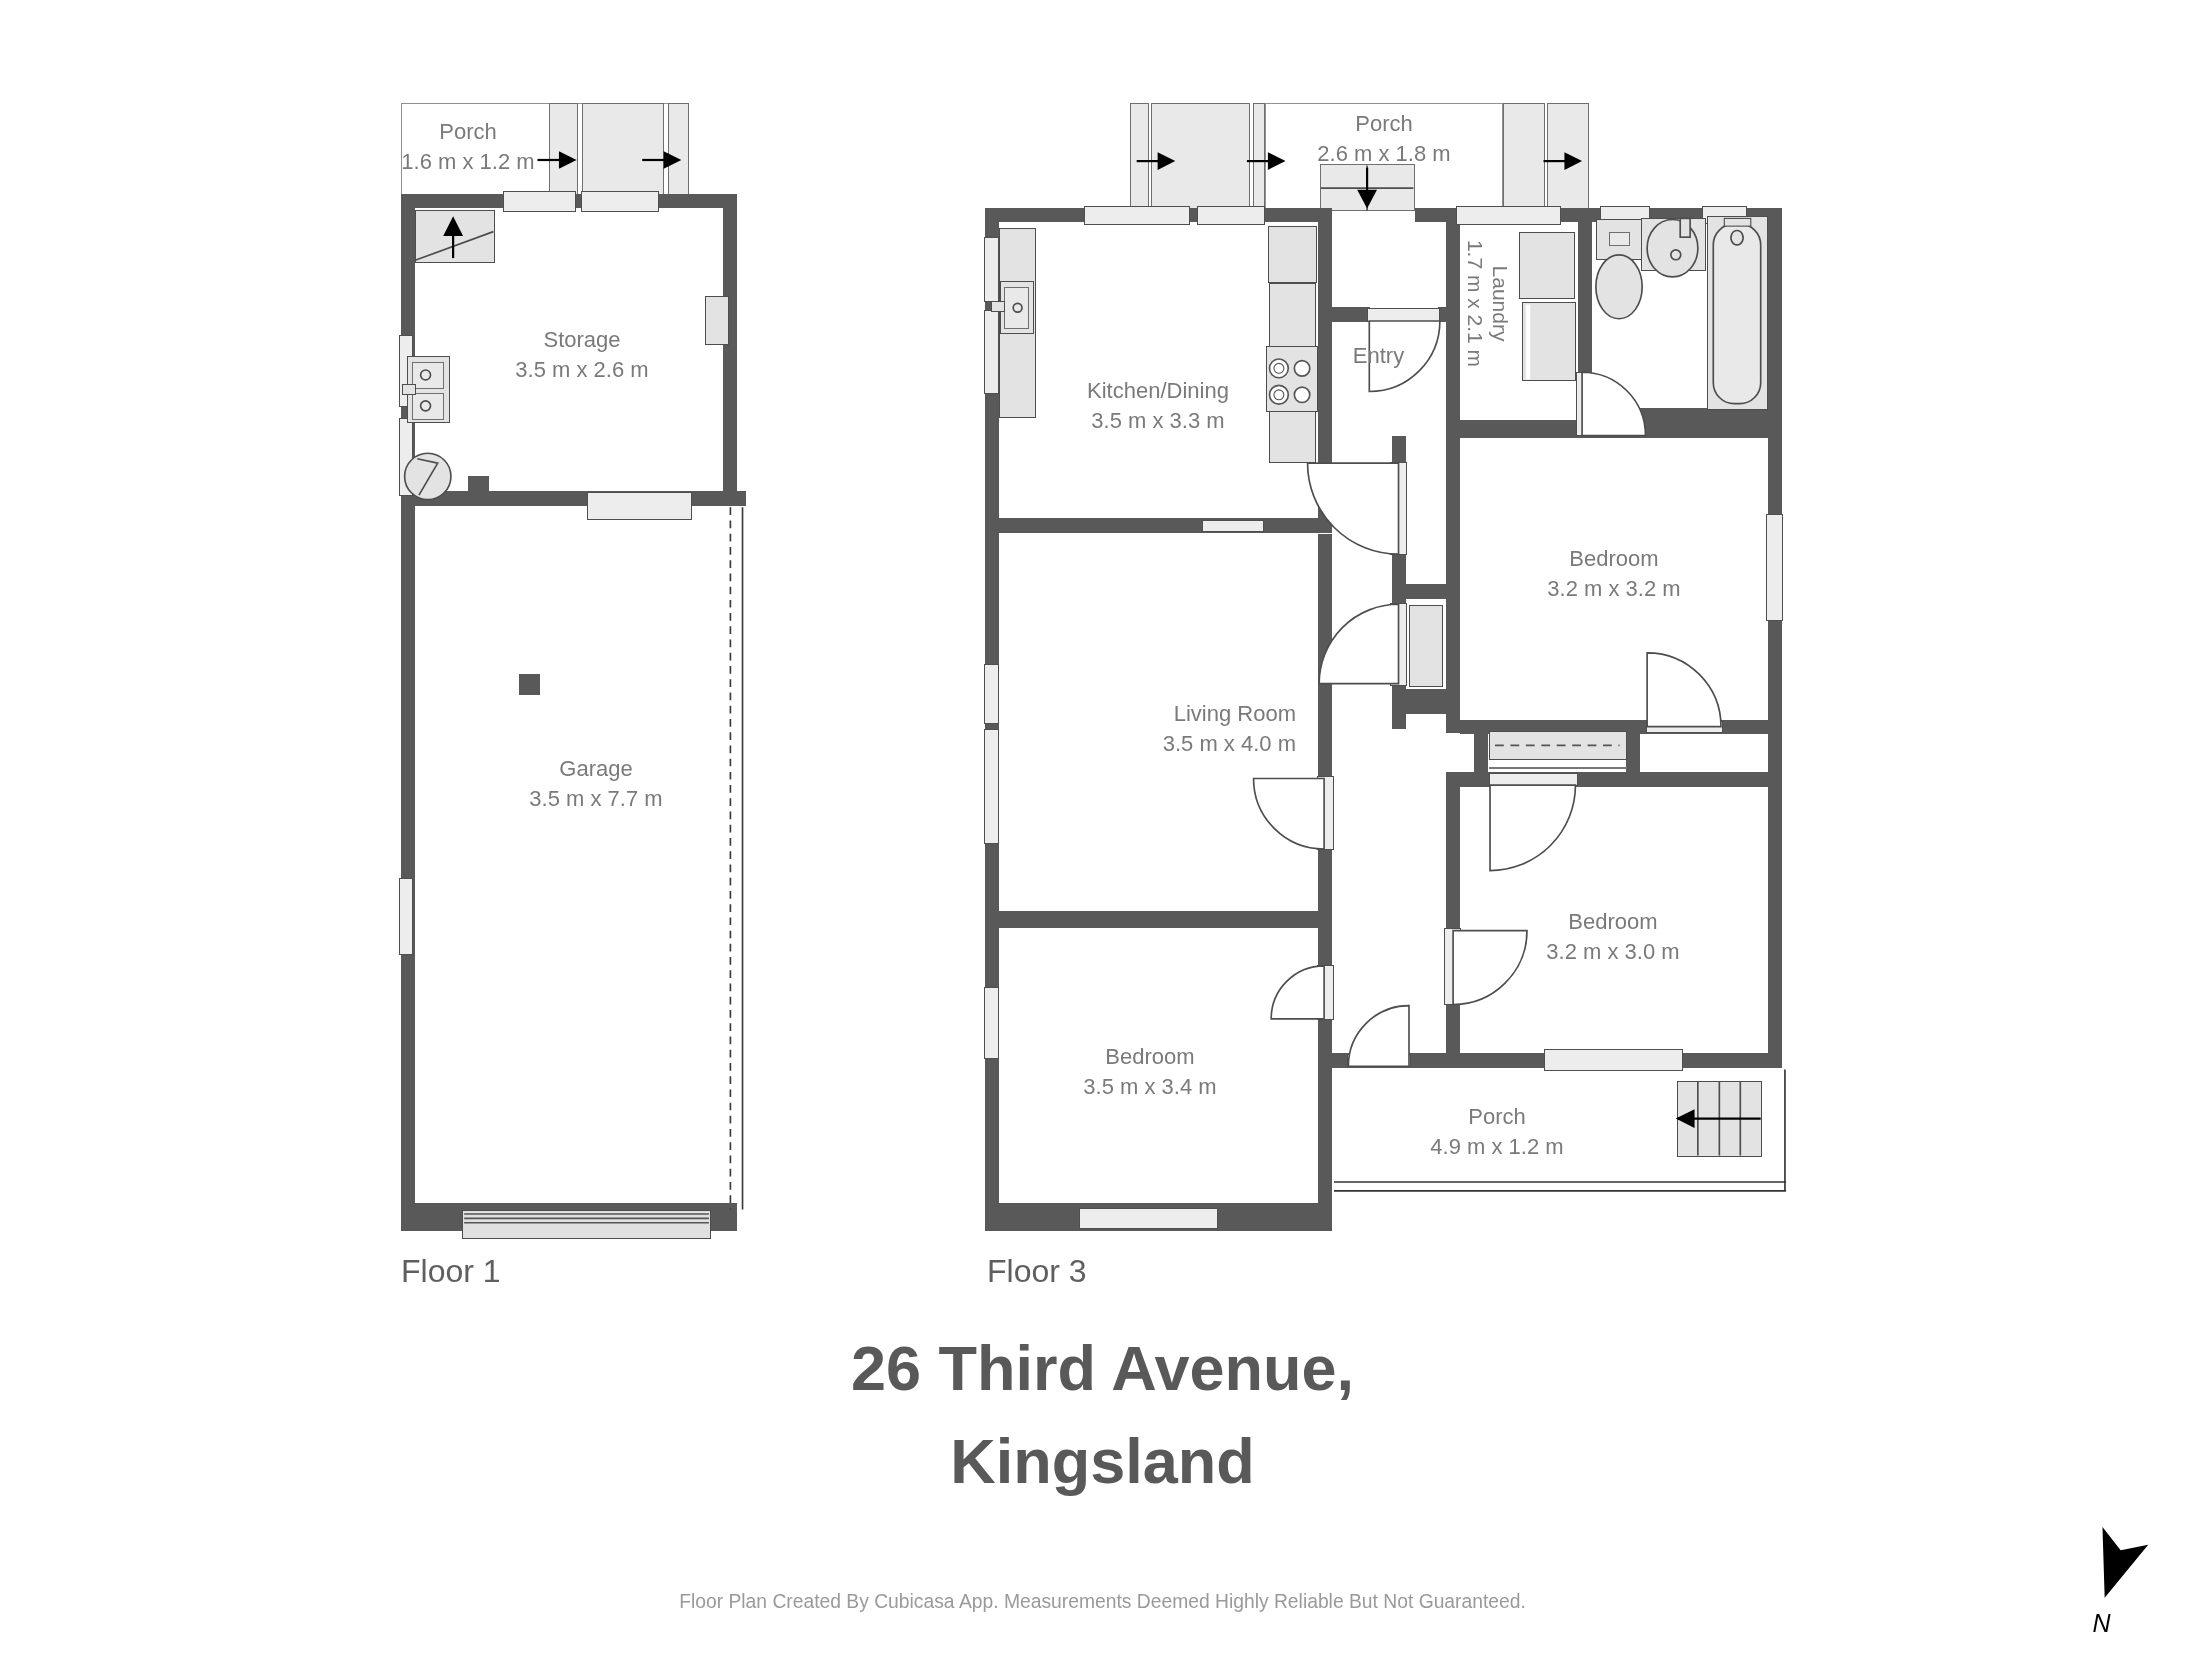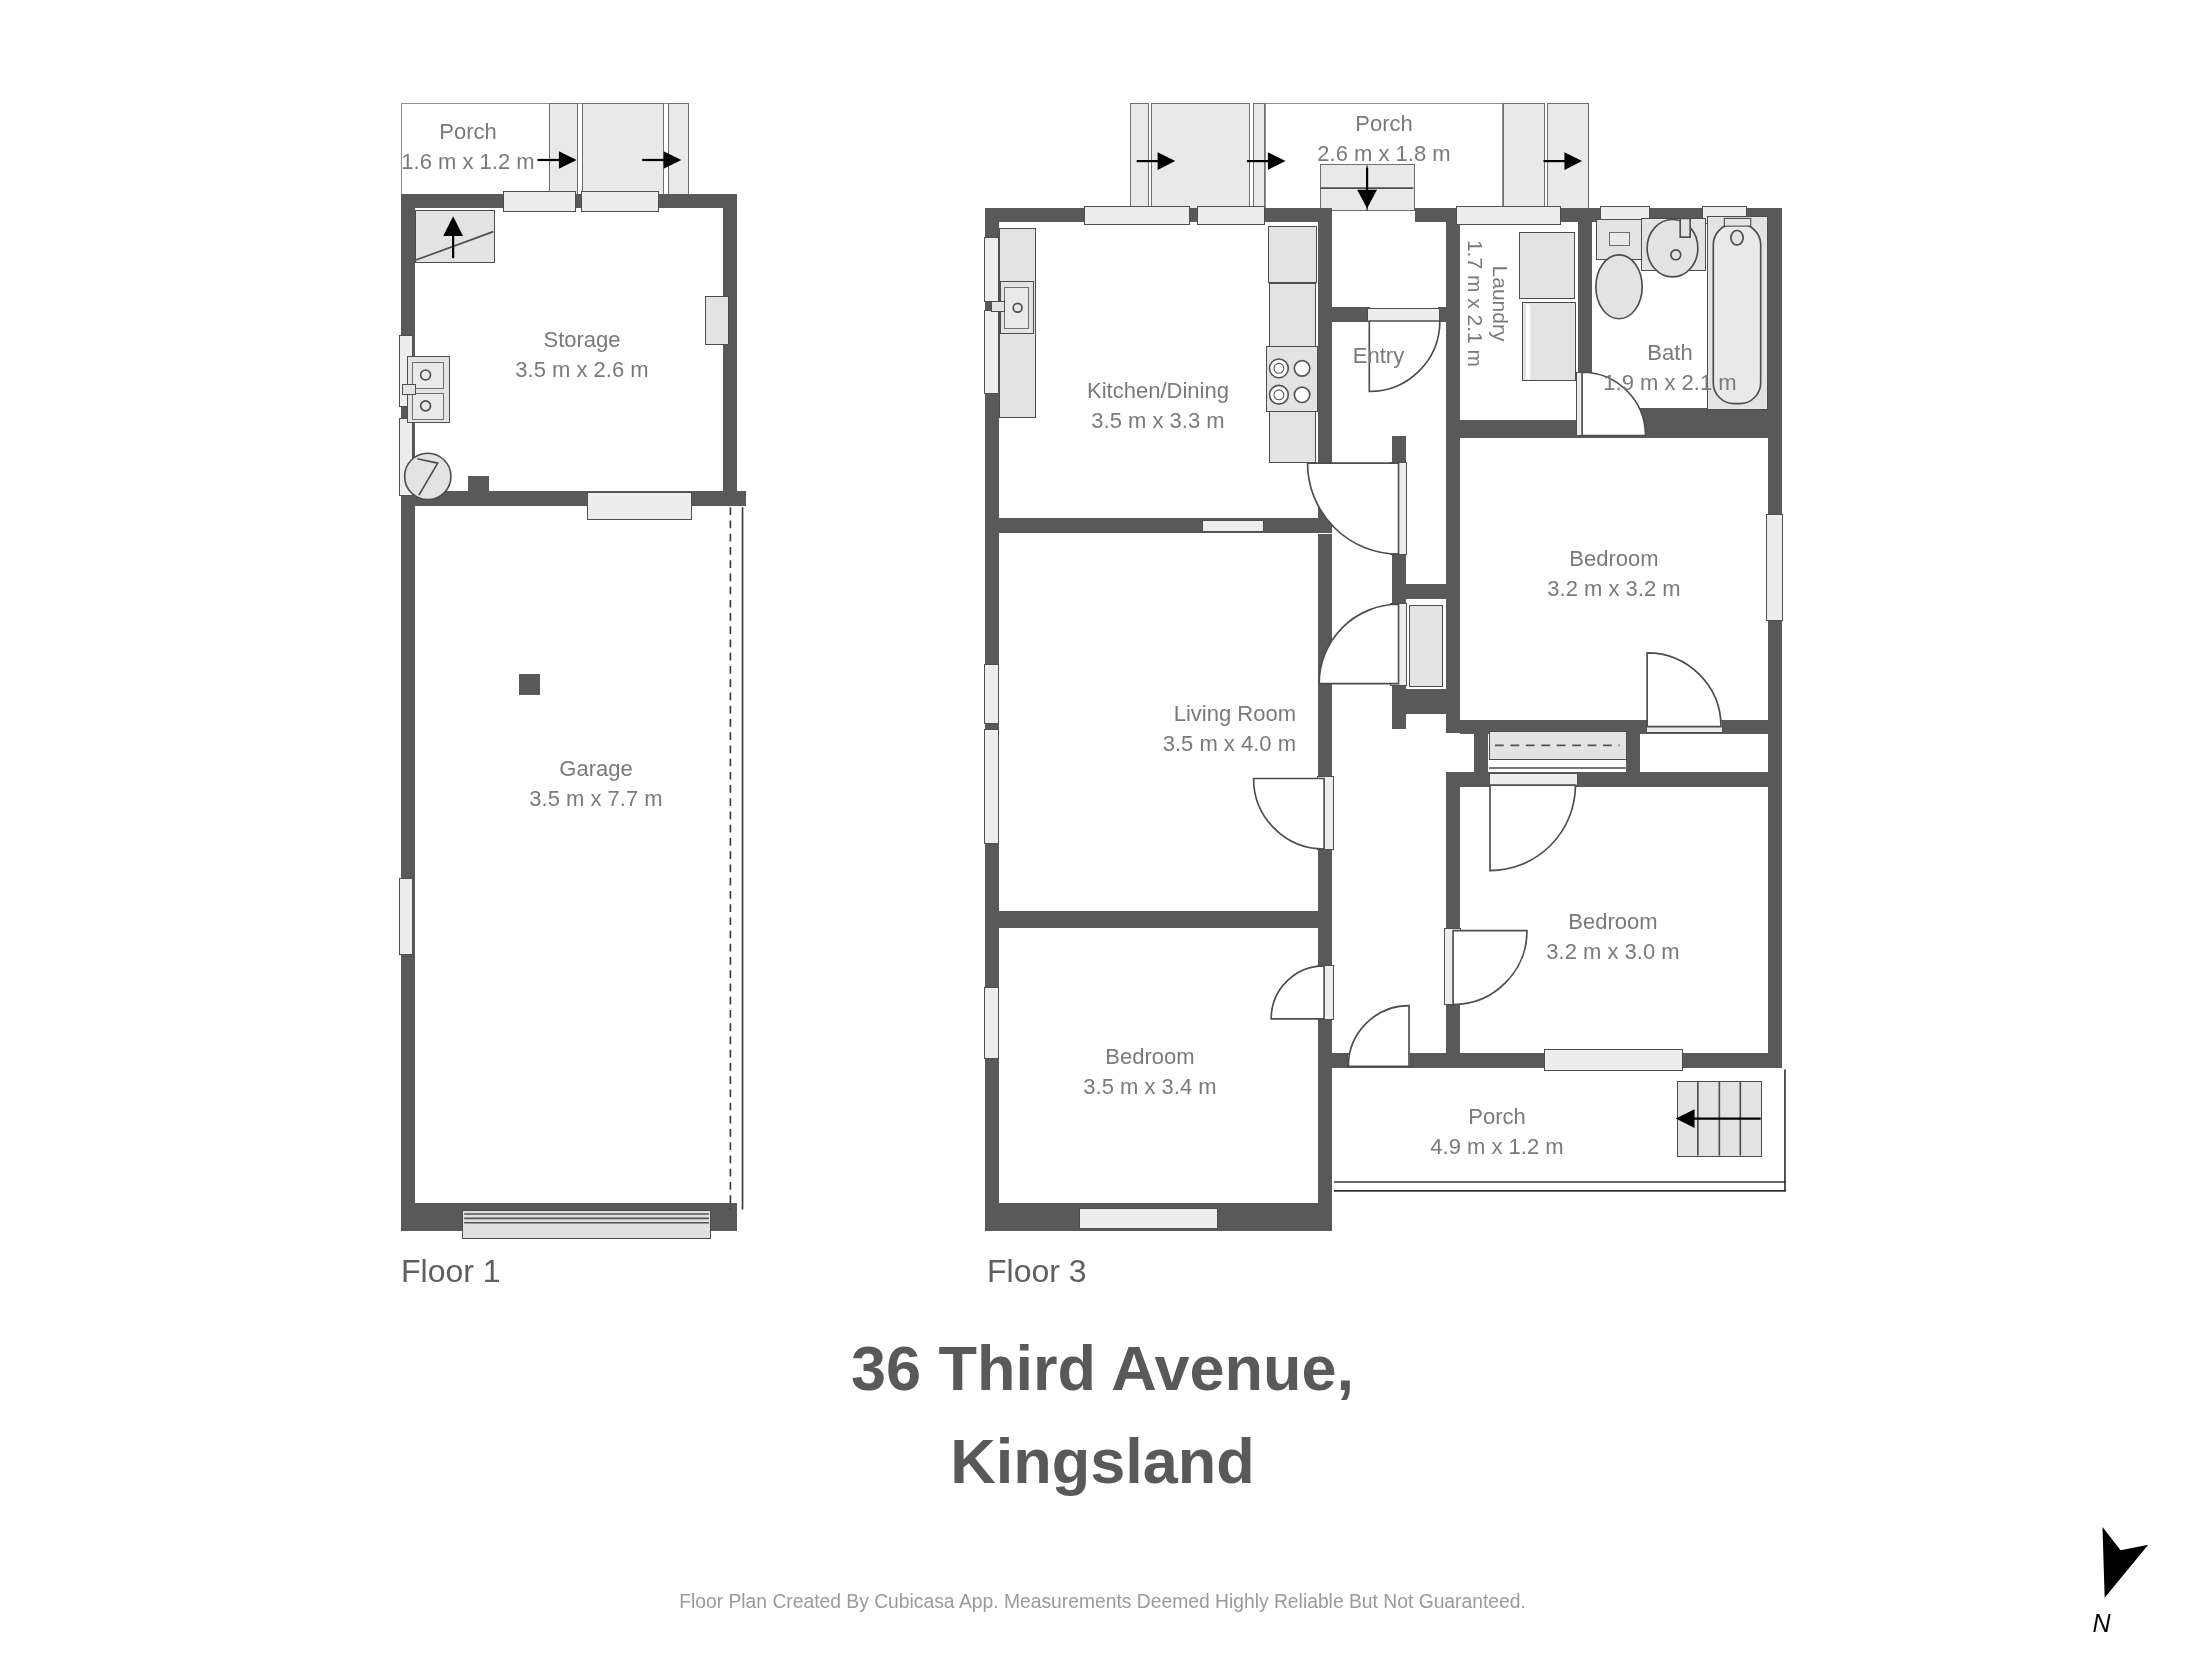--- a/index.html
+++ b/index.html
@@ -242,24 +242,20 @@
     <div>Kitchen/Dining</div>
     <div>3.5 m x 3.3 m</div>
   </div>
   <div class="room-label" style="left:1296px;top:341px;width:165px;">
     <div>Entry</div>
   </div>
   <div class="vtext" style="left:1410px;top:278px;width:154px;height:51px;">
     <div>Laundry</div>
     <div>1.7 m x 2.1 m</div>
   </div>
-  <div class="room-label" style="left:1532px;top:338px;width:276px;">
-    <div>Bath</div>
-    <div>1.9 m x 2.1 m</div>
-  </div>
   <div class="room-label" style="left:1476px;top:544px;width:276px;">
     <div>Bedroom</div>
     <div>3.2 m x 3.2 m</div>
   </div>
   <div class="room-label" style="left:1020px;top:699px;width:276px;text-align:right;">
     <div>Living Room</div>
     <div>3.5 m x 4.0 m</div>
   </div>
   <div class="room-label" style="left:1475px;top:907px;width:276px;">
     <div>Bedroom</div>
@@ -271,21 +267,21 @@
   </div>
   <div class="room-label" style="left:1359px;top:1102px;width:276px;">
     <div>Porch</div>
     <div>4.9 m x 1.2 m</div>
   </div>
 
   <div class="floor-label" style="left:401px;top:1253px;">Floor 1</div>
   <div class="floor-label" style="left:987px;top:1253px;">Floor 3</div>
 
   <div class="title">
-    <div>36 Third Avenue,</div>
+    <div>26 Third Avenue,</div>
     <div>Kingsland</div>
   </div>
 
   <div class="footer">Floor Plan Created By Cubicasa App. Measurements Deemed Highly Reliable But Not Guaranteed.</div>
 
   <div class="north-n">N</div>
 </div>
 
 
 </body></html>

